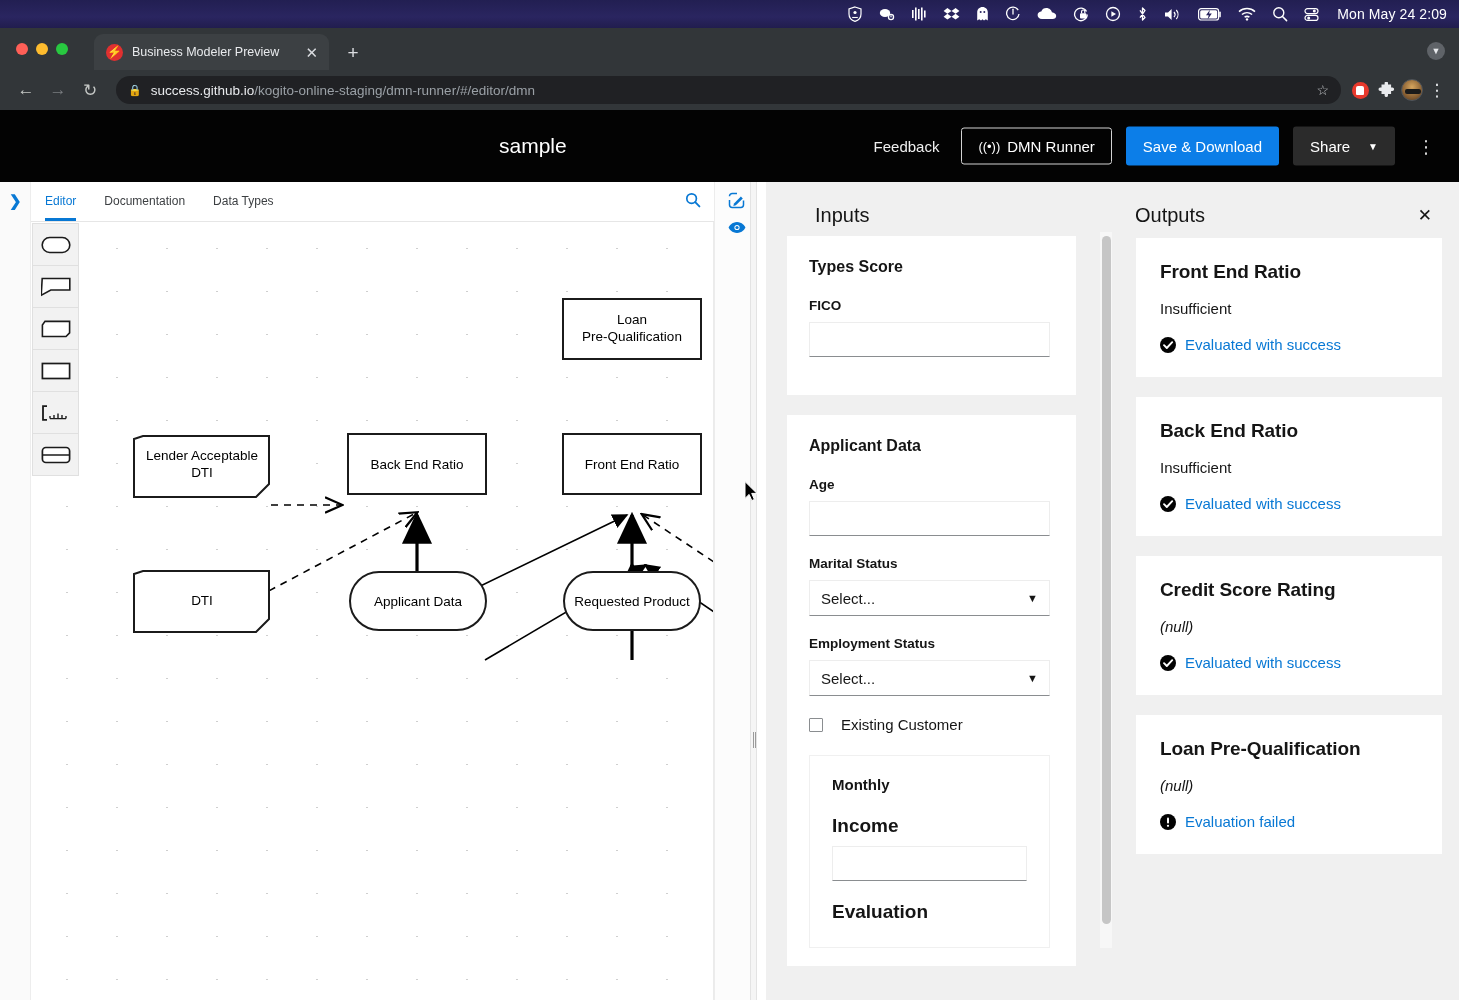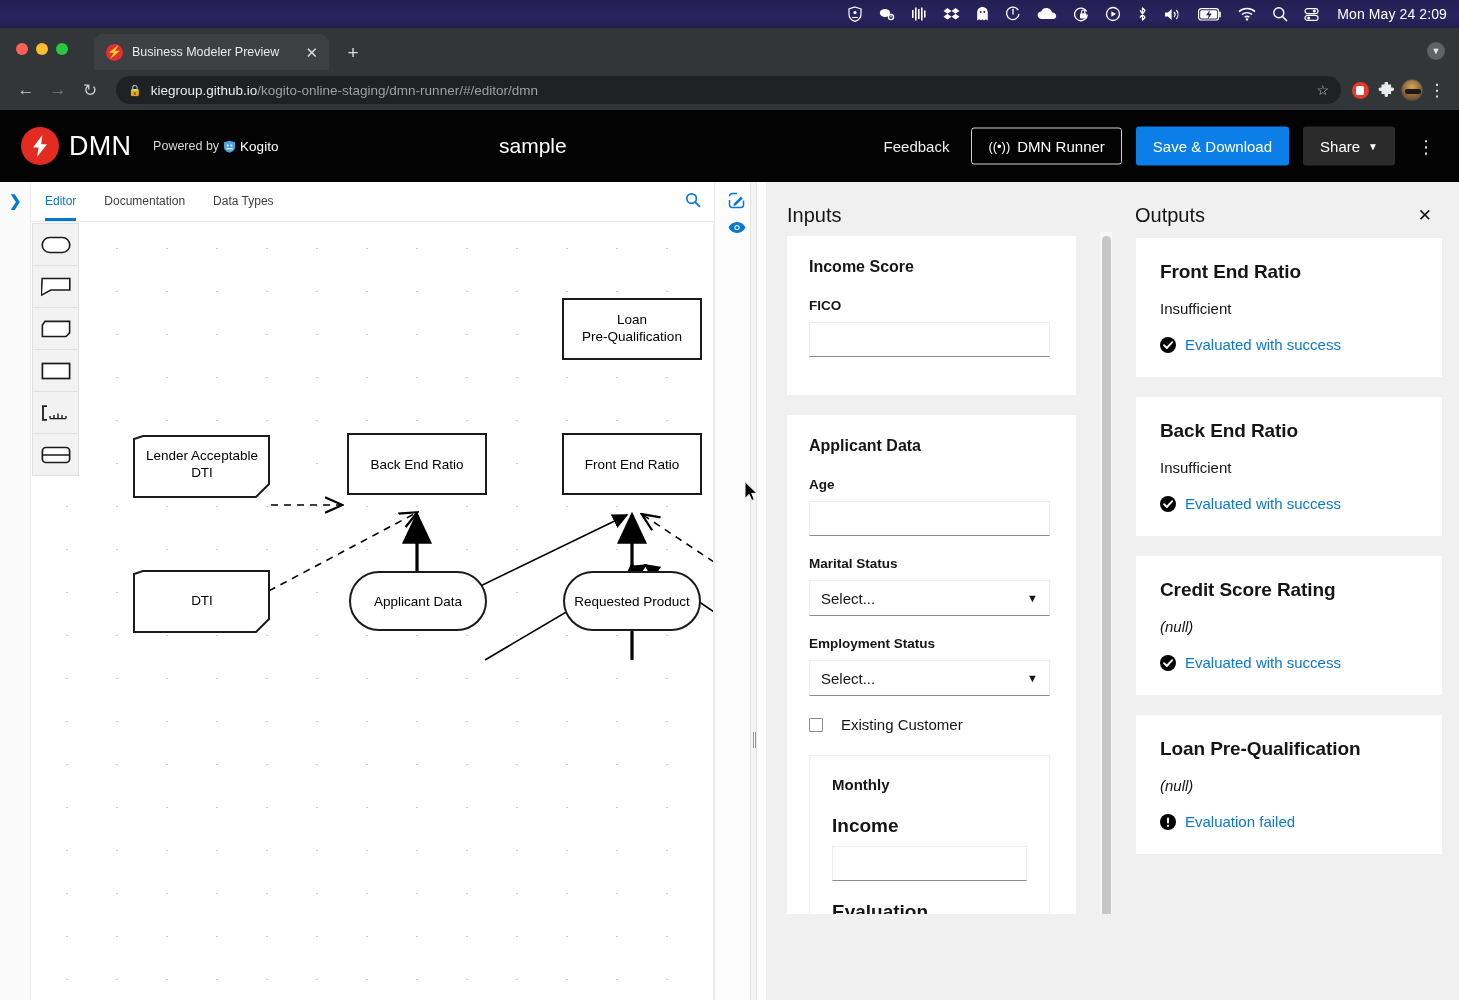--- a/index.html
+++ b/index.html
@@ -127,21 +127,21 @@
     border: 1px solid #d2d2d2; border-radius: 3px; padding: 9px 16px;
     display: flex; align-items: center; gap: 7px;
   }
   #hdr-actions .runner .wifi { font-size: 13px; }
   #hdr-actions .save {
     background: #0c7ee8; color: #fff; border: none; border-radius: 3px;
     font-size: 15px; padding: 11px 17px;
   }
   #hdr-actions .share {
     background: #2b2b2b; color: #fff; border: none; border-radius: 3px;
-    font-size: 15px; padding: 11px 17px; display: flex; align-items: center; gap: 8px;
+    font-size: 15px; padding: 11px 17px; display: flex; align-items: center; gap: 18px;
   }
   #hdr-actions .share .cv { font-size: 10px; }
   #hdr-actions .vkebab { color: #e3e3e3; font-size: 18px; line-height: 1; padding: 0 8px; }
 
   
   #editor {
     position: absolute; top: 182px; left: 0; width: 757px; height: 818px;
     background: #fff;
   }
   #sidebar-toggle {
@@ -211,21 +211,21 @@
 
   
   #runner {
     position: absolute; top: 182px; left: 766px; width: 693px; height: 818px;
     background: #f0f0f0;
     display: flex;
   }
   .panel-title {
     font-size: 20px; font-weight: 400; color: #151515; padding: 22px 0 16px 21px;
   }
-  #inputs-panel { width: 348px; height: 732px; position: relative; overflow: hidden; }
+  #inputs-panel { width: 348px; height: 818px; position: relative; overflow: hidden; padding-left: 28px; }
   #inputs-scroll-track {
     position: absolute; right: 2px; top: 50px; width: 12px; height: 716px;
     background: #f7f7f7;
   }
   #inputs-scroll-thumb {
     position: absolute; right: 3px; top: 54px; width: 9px; height: 688px;
     background: #c6c6c6; border-radius: 5px;
   }
   #inputs-list { position: absolute; left: 0; top: 54px; width: 322px; }
   .card {
@@ -393,59 +393,41 @@
     </div>
     <div id="newtab">+</div>
     <div class="caret-right">▼</div>
   </div>
   <div id="toolbar">
     <div class="navbtn">←</div>
     <div class="navbtn dim">→</div>
     <div class="navbtn">↻</div>
     <div id="omnibox">
       <span class="lock">🔒</span>
-      <span class="url"><b>kiegroup.github.io</b><span>/kogito-online-staging/dmn-runner/#/editor/dmn</span></span>
+      <span class="url"><b>success.github.io</b><span>/kogito-online-staging/dmn-runner/#/editor/dmn</span></span>
       <span class="star">☆</span>
     </div>
     <div class="ext">
         <span class="ext-adblock">
           <span></span>
         </span>
       </div>
     <div class="ext">
       <svg width="17" height="17" viewBox="0 0 17 17">
           <path d="M6.6 1.2 a1.7 1.7 0 0 1 3.4 0 v1.3 h3.1 v3.1 h1.3 a1.7 1.7 0 0 1 0 3.4 h-1.3 v3.1 h-3.1 v1.3 a1.7 1.7 0 0 1-3.4 0 v-1.3 H3.5 V9 H2.2 a1.7 1.7 0 0 1 0-3.4 h1.3 V2.5 h3.1 z" fill="#e8eaed"></path>
         </svg>
     </div>
     <div class="ext">
         <span id="avatar"></span>
       </div>
     <div id="kebab">⋮</div>
   </div>
 </div>
 
 <div id="appheader">
-  <div id="brand">
-    <span class="logo">
-      <svg width="20" height="24" viewBox="0 0 20 24">
-          <path d="M12.4 1 L3 13.4 h5.6 L7 23 L17 10.2 h-5.8 Z" fill="#fff"></path>
-        </svg>
-    </span>
-    <span class="dmn">DMN</span>
-    <span class="powered">
-      <span>Powered by</span>
-      <svg class="kogito-mark" viewBox="0 0 14 14">
-          <path d="M7 0.7 L13 2.3 v5.2 c0 3.4 -3.2 5.4 -6 6.1 -2.8 -0.7 -6 -2.7 -6 -6.1 V2.3 Z" fill="#4aa3df"></path>
-          <circle cx="5" cy="6" r="1.1" fill="#fff"></circle>
-          <circle cx="9" cy="6" r="1.1" fill="#fff"></circle>
-          <path d="M3.4 9.4 h7.2" stroke="#fff" stroke-width="1.2"></path>
-        </svg>
-      <span class="kogito">Kogito</span>
-    </span>
-  </div>
   <div id="filename">sample</div>
   <div id="hdr-actions">
     <div class="feedback">Feedback</div>
     <div class="runner">
       <span class="wifi">((•))</span>
       <span>DMN Runner</span>
     </div>
     <button class="save">Save &amp; Download</button>
     <button class="share">
       <span>Share</span>
@@ -600,21 +582,21 @@
 <div id="runner">
 
   <div id="inputs-panel">
     <div class="panel-title">Inputs</div>
     <div id="inputs-scroll-track"></div>
     <div id="inputs-scroll-thumb"></div>
 
     <div id="inputs-list">
 
       <div class="card">
-        <h3>Income Score</h3>
+        <h3>Types Score</h3>
         <div class="field">
           <label>FICO</label>
           <input class="txtinput" type="text" value="" style="">
         </div>
       </div>
 
       <div class="card">
         <h3>Applicant Data</h3>
 
         <div class="field">

